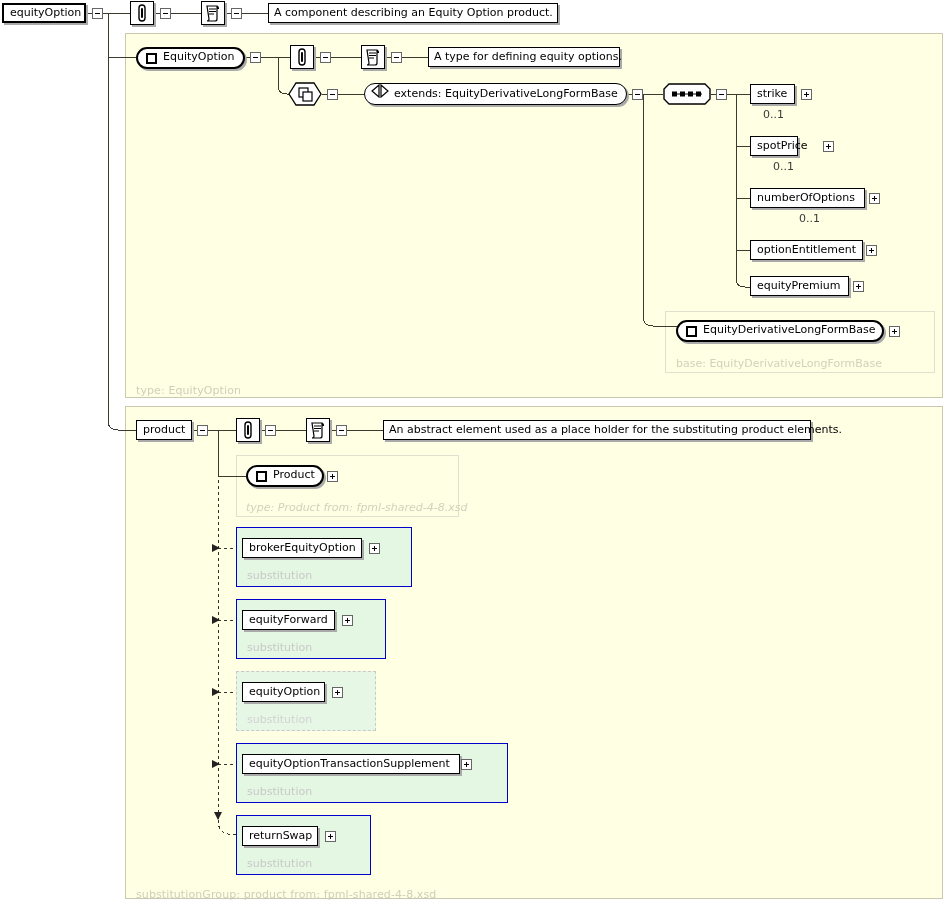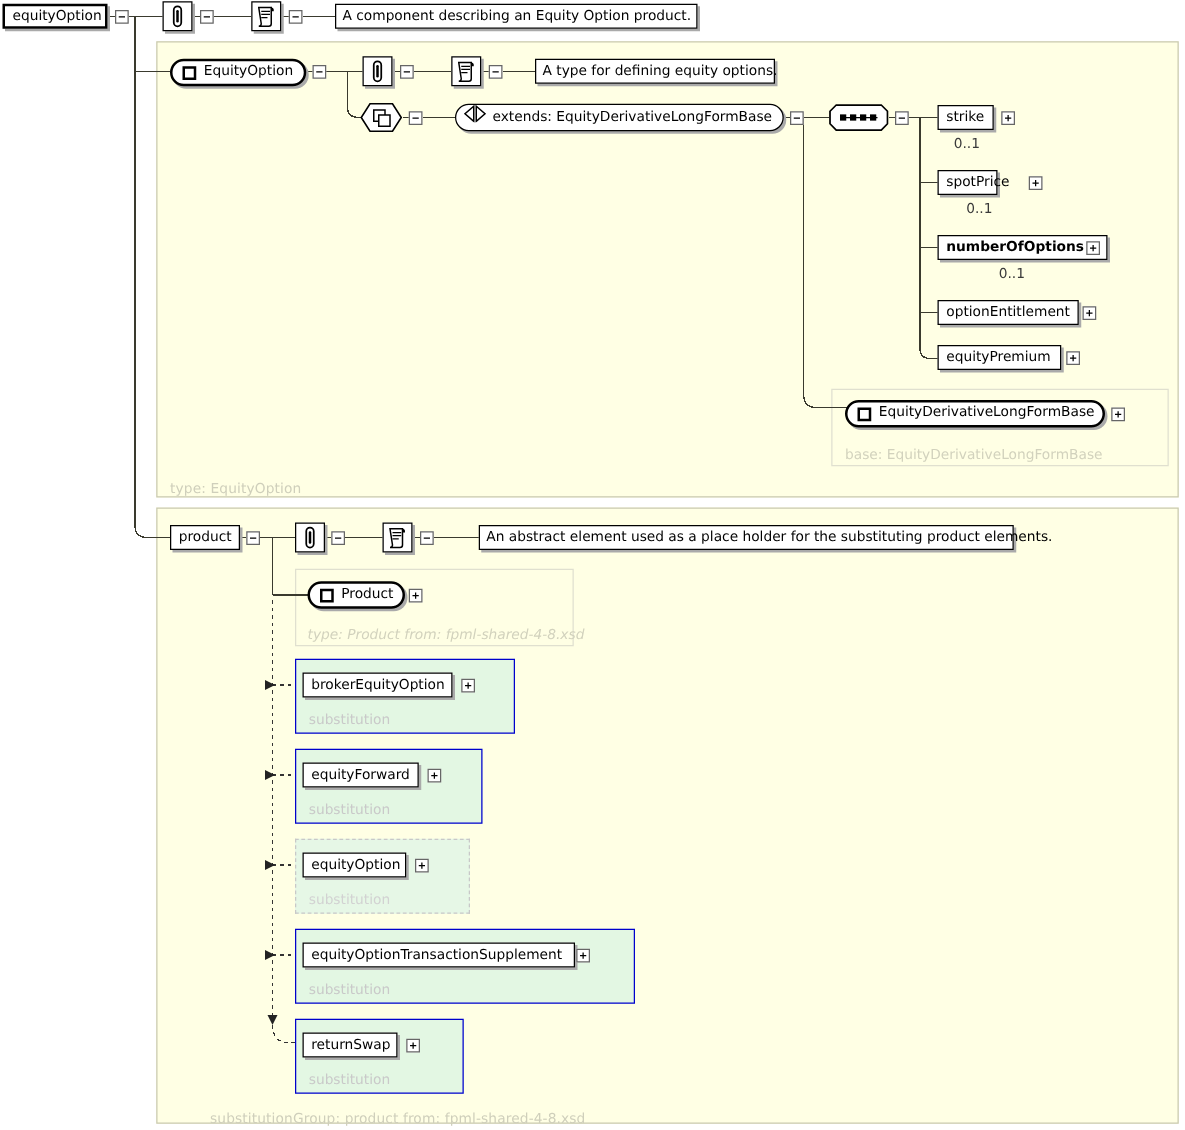--- a/index.html
+++ b/index.html
@@ -197,21 +197,21 @@
 </style>
 </head>
 <body>
 
 <div id="canvas">
 
   <div class="panel" style="left:125px; top:33px; width:818px; height:365px;"></div>
   <div class="panel-label" style="left:136px; top:384px;">type: EquityOption</div>
 
   <div class="panel" style="left:125px; top:406px; width:818px; height:493px;"></div>
-  <div class="panel-label" style="left:136px; top:888px;margin-left:32px;">substitutionGroup: product from: fpml-shared-4-8.xsd</div>
+  <div class="panel-label" style="left:136px; top:888px;">substitutionGroup: product from: fpml-shared-4-8.xsd</div>
 
   <div class="inner-frame" style="left:665px; top:311px; width:270px; height:62px;"></div>
   <div class="inner-label" style="left:676px; top:357px;">base: EquityDerivativeLongFormBase</div>
 
   <div class="inner-frame" style="left:236px; top:455px; width:223px; height:62px;"></div>
   <div class="inner-label" style="left:246px; top:501px;font-style:italic;">type: Product from: fpml-shared-4-8.xsd</div>
 
   <svg class="overlay" viewBox="0 0 948 904" xmlns="http://www.w3.org/2000/svg">
     <g stroke="#3a3a2e" stroke-width="1" fill="none" shape-rendering="crispEdges">
 
@@ -395,21 +395,21 @@
   </div>
   <div class="toggle plus" style="left:801px; top:89px;"></div>
   <div class="card" style="left:763px; top:108px;">0..1</div>
 
   <div class="elbox" style="left:750px; top:136px; width:48px;">
     <span>spotPrice</span>
   </div>
   <div class="toggle plus" style="left:823px; top:141px;"></div>
   <div class="card" style="left:773px; top:160px;">0..1</div>
 
-  <div class="elbox" style="left:750px; top:188px; width:136px;font-weight:bold;">
+  <div class="elbox" style="left:750px; top:188px; width:115px;">
     <span>numberOfOptions</span>
   </div>
   <div class="toggle plus" style="left:869px; top:193px;"></div>
   <div class="card" style="left:799px; top:212px;">0..1</div>
 
   <div class="elbox" style="left:750px; top:240px; width:113px;">
     <span>optionEntitlement</span>
   </div>
   <div class="toggle plus" style="left:866px; top:245px;"></div>
 

